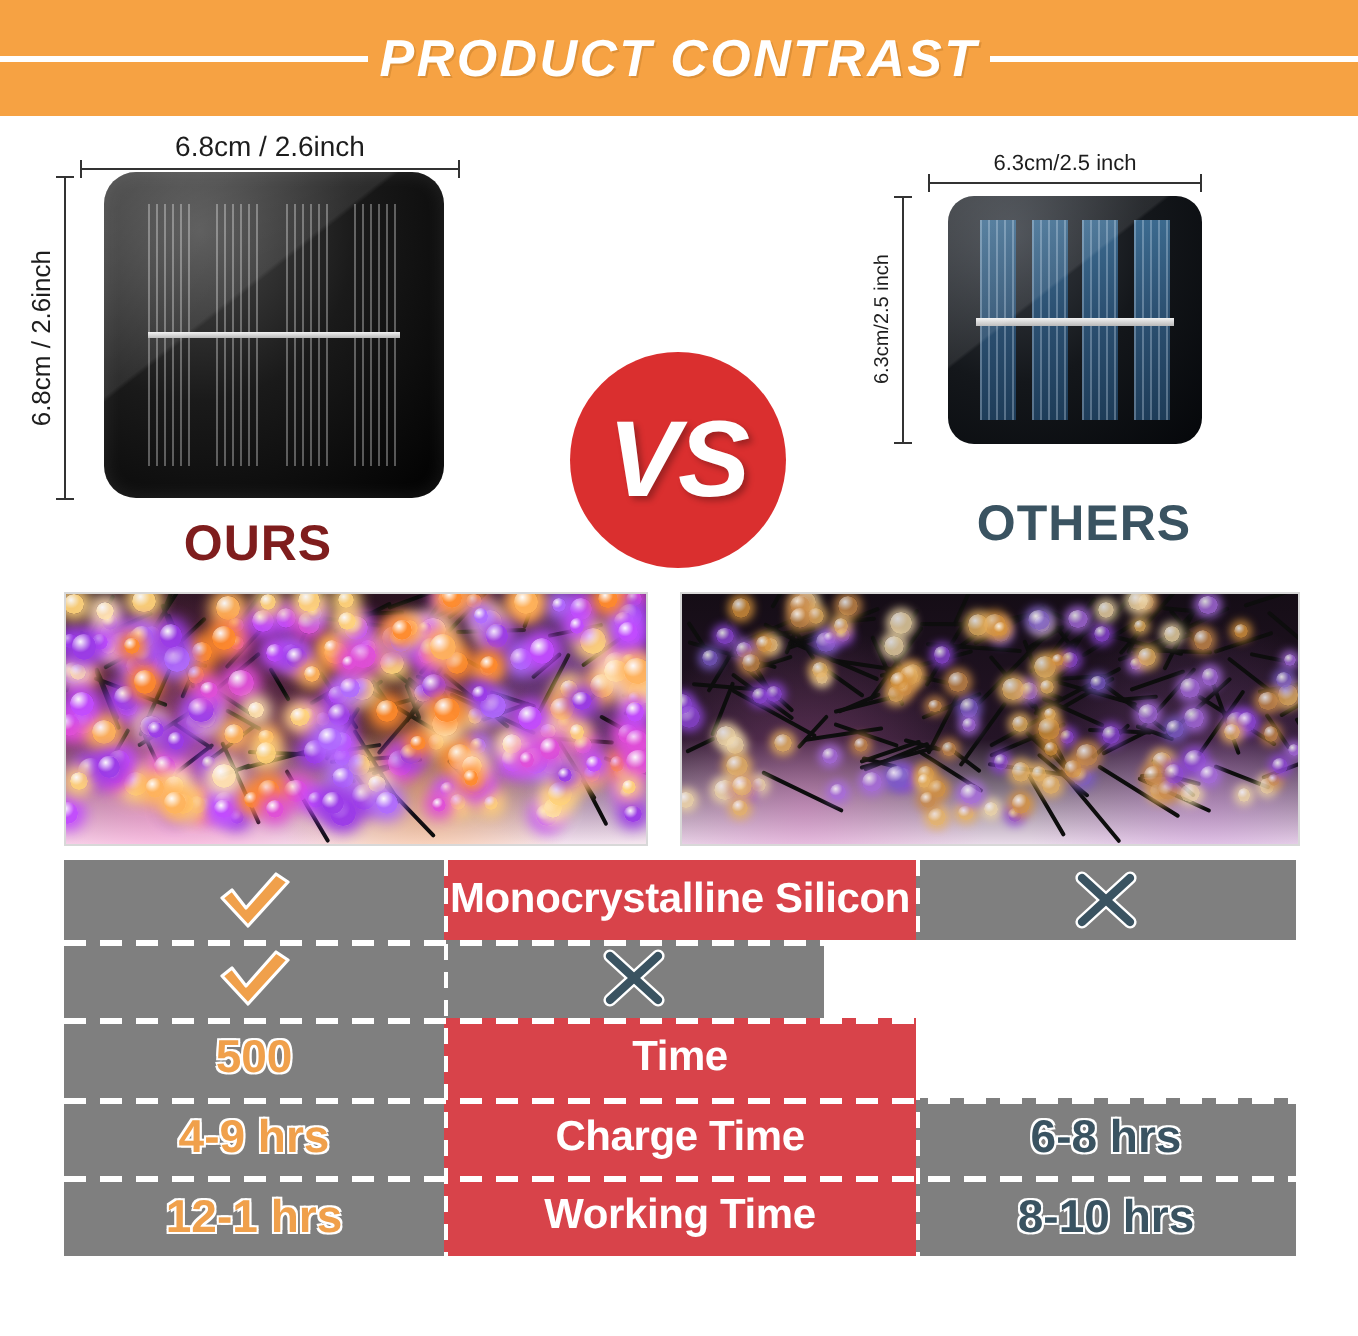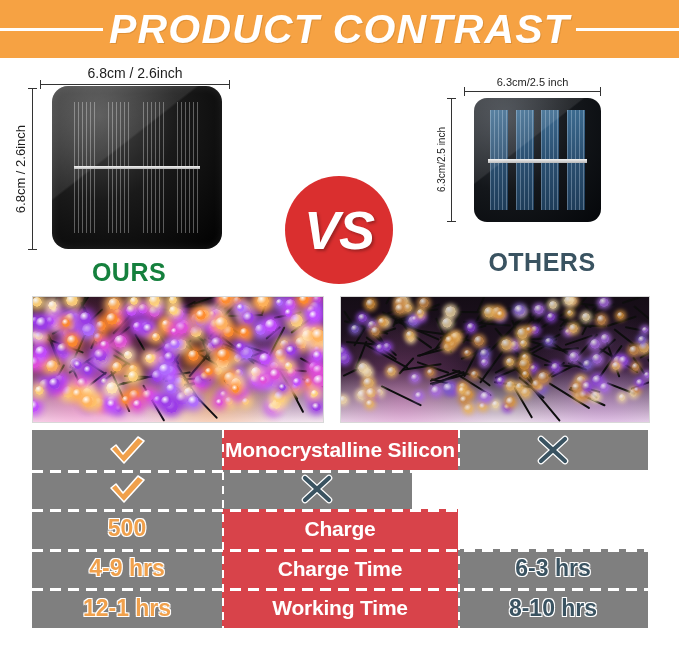--- a/index.html
+++ b/index.html
@@ -28,21 +28,21 @@
   }
   .header .rule {
     height: 3px;
     background: #ffffff;
     flex: 1 1 auto;
     min-width: 10px;
   }
   .header .rule.left  { margin-right: 2px; }
   .header .rule.right { margin-left: 2px; }
   .header-title {
-    font-size: 41px;
+    font-size: 26px;
     font-weight: bold;
     font-style: italic;
     color: #ffffff;
     letter-spacing: 1.2px;
     white-space: nowrap;
     padding: 0 4px;
     text-shadow: 1px 1px 0 rgba(150,90,20,0.25);
   }
 
   
@@ -198,21 +198,21 @@
   }
 
   .panel-caption {
     position: absolute;
     width: 100%;
     text-align: center;
     font-size: 25px;
     font-weight: bold;
     letter-spacing: 0.5px;
   }
-  .panel-caption.ours-cap   { top: 192px; color: #15803d; }
+  .panel-caption.ours-cap   { top: 192px; color: #7f1d1d; }
   .panel-caption.others-cap { top: 172px; color: #3A5361; }
 
   
   .vs-badge {
     position: absolute;
     left: 285px; top: 118px;
     width: 108px; height: 108px;
     border-radius: 50%;
     background: #DA2F2F;
     display: flex;
@@ -1018,32 +1018,32 @@
             <line x1="32" y1="5" x2="8" y2="27"></line>
           </g>
         </svg>
       </div>
     </div>
     <div class="trow">
       <div class="cell-box cell-left">
         <span class="val-left">500</span>
       </div>
       <div class="cell-box cell-mid">
-        <span class="feature">Charge</span>
+        <span class="feature">Time</span>
       </div>
     </div>
     <div class="trow">
       <div class="cell-box cell-left">
         <span class="val-left">4-9 hrs</span>
       </div>
       <div class="cell-box cell-mid">
         <span class="feature">Charge Time</span>
       </div>
       <div class="cell-box cell-right">
-        <span class="val-right">6-3 hrs</span>
+        <span class="val-right">6-8 hrs</span>
       </div>
     </div>
     <div class="trow">
       <div class="cell-box cell-left">
         <span class="val-left">12-1 hrs</span>
       </div>
       <div class="cell-box cell-mid">
         <span class="feature">Working Time</span>
       </div>
       <div class="cell-box cell-right">

